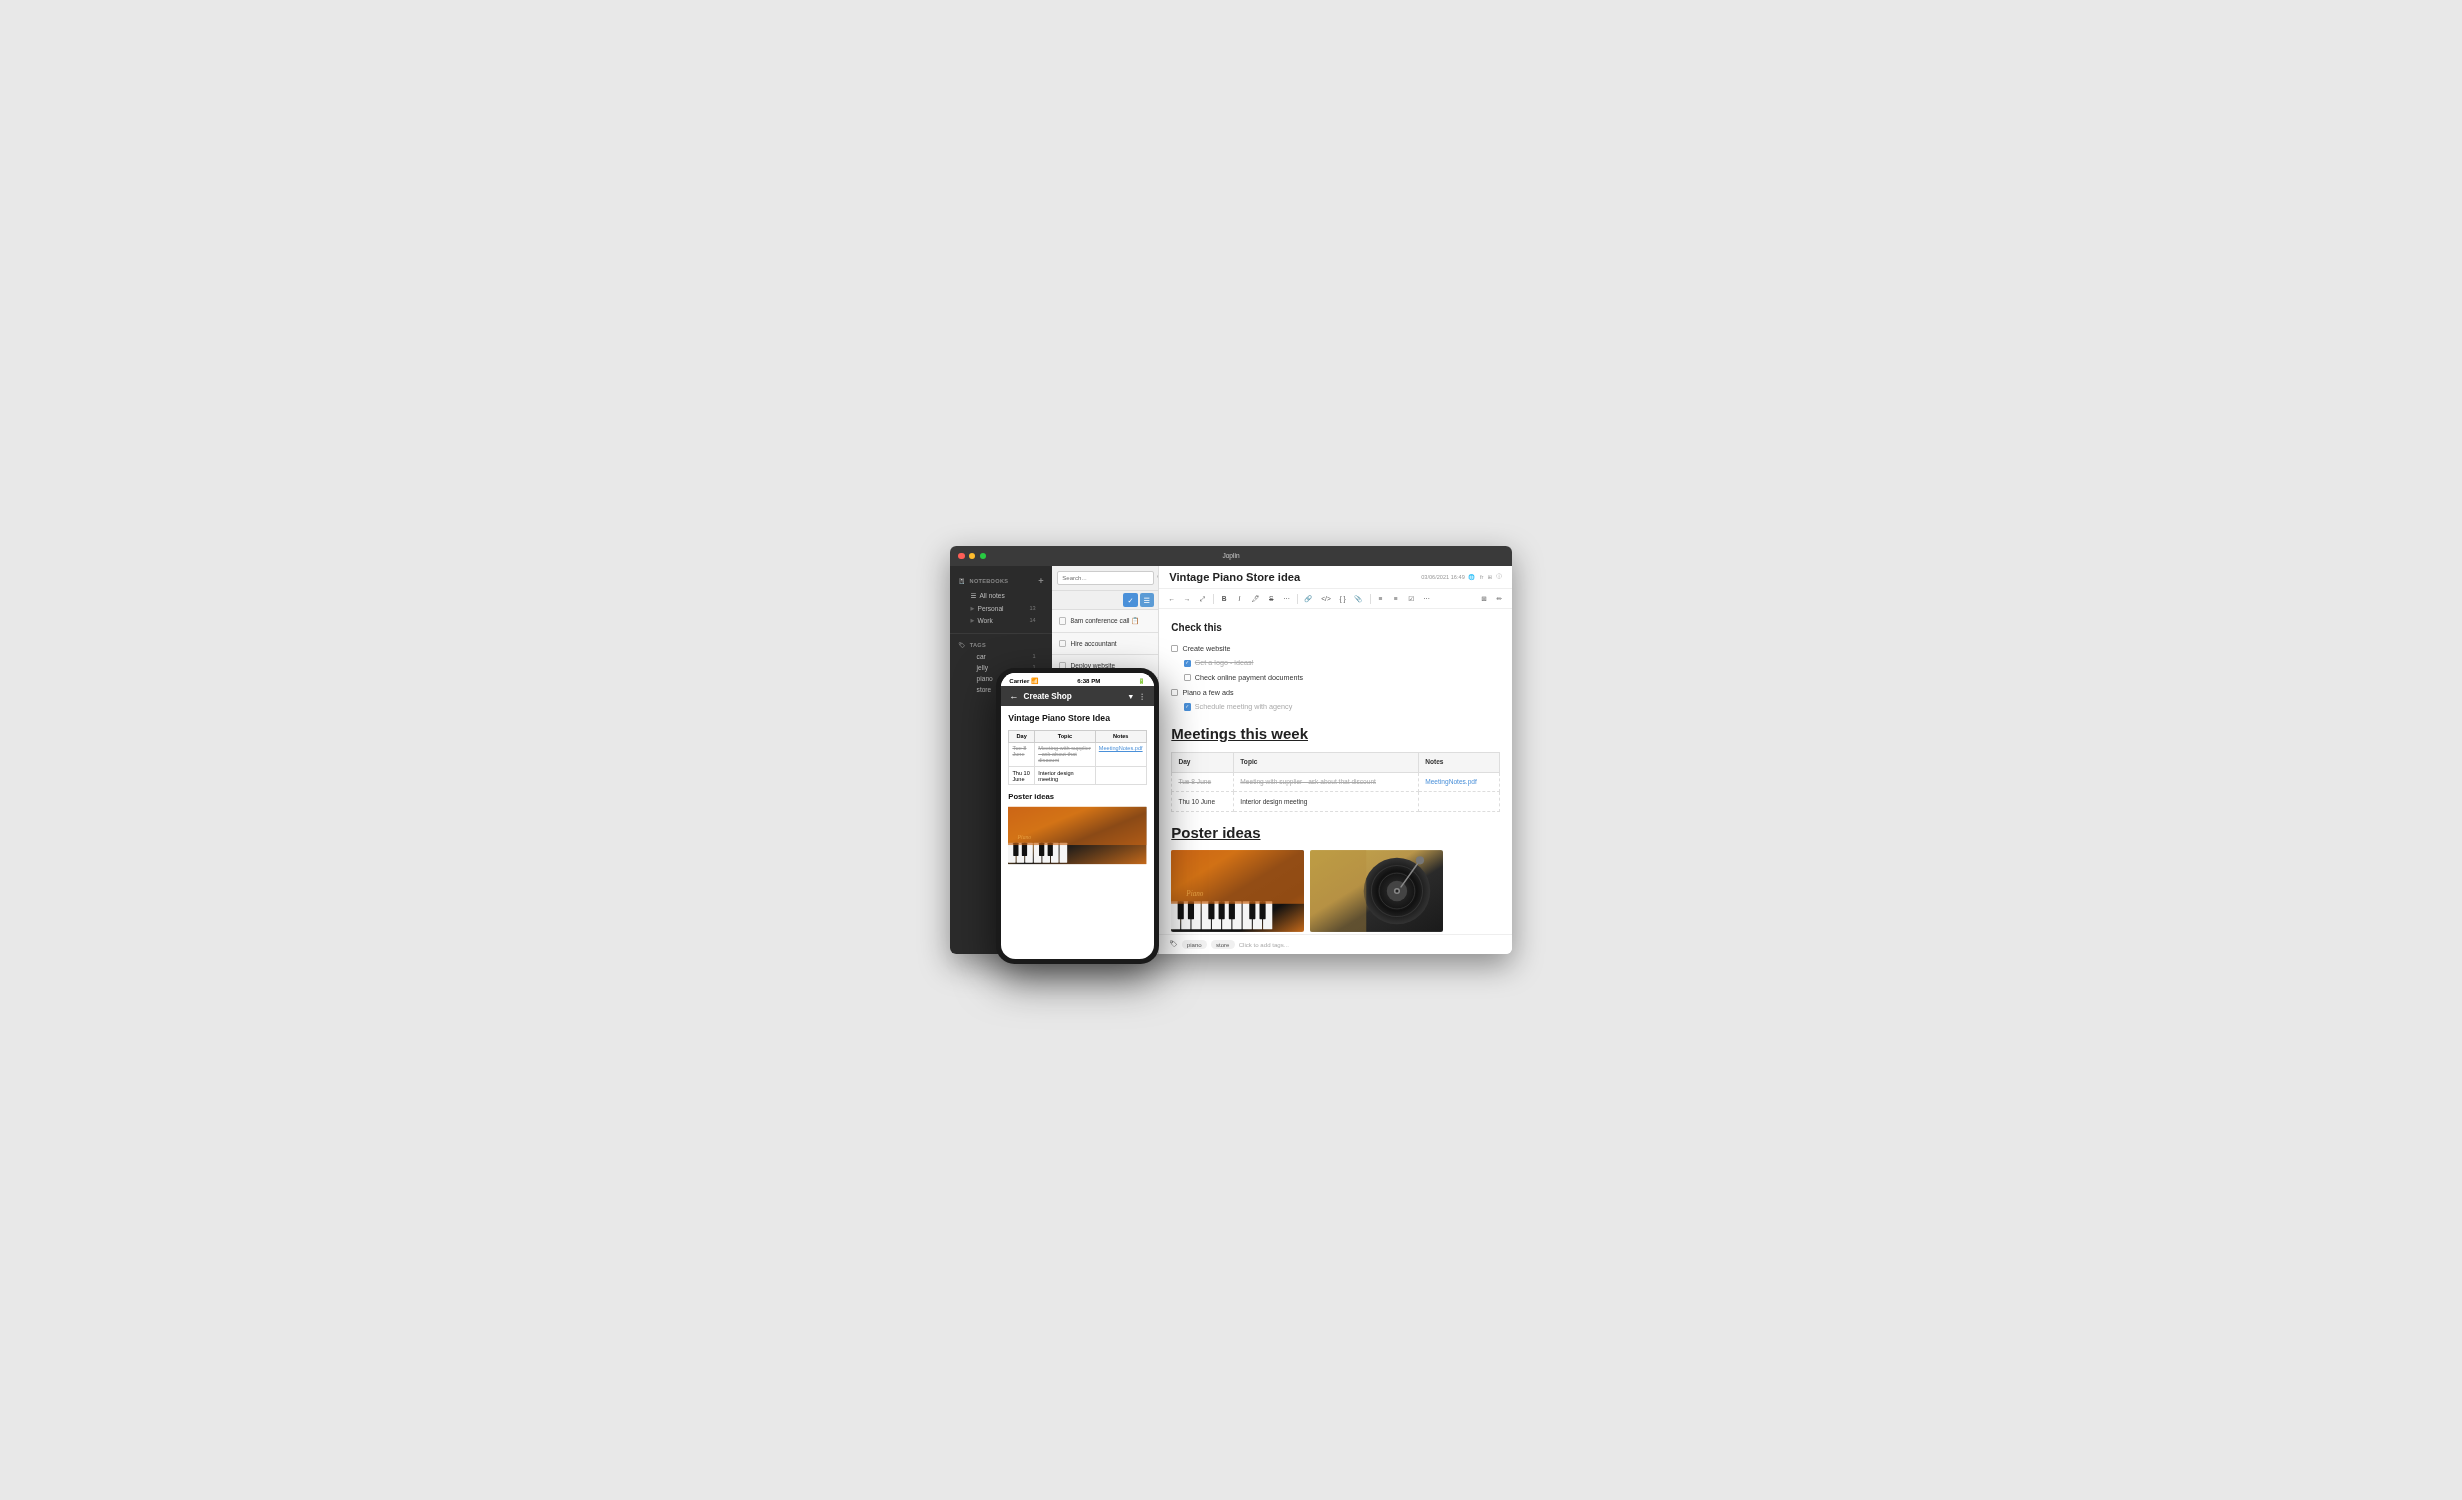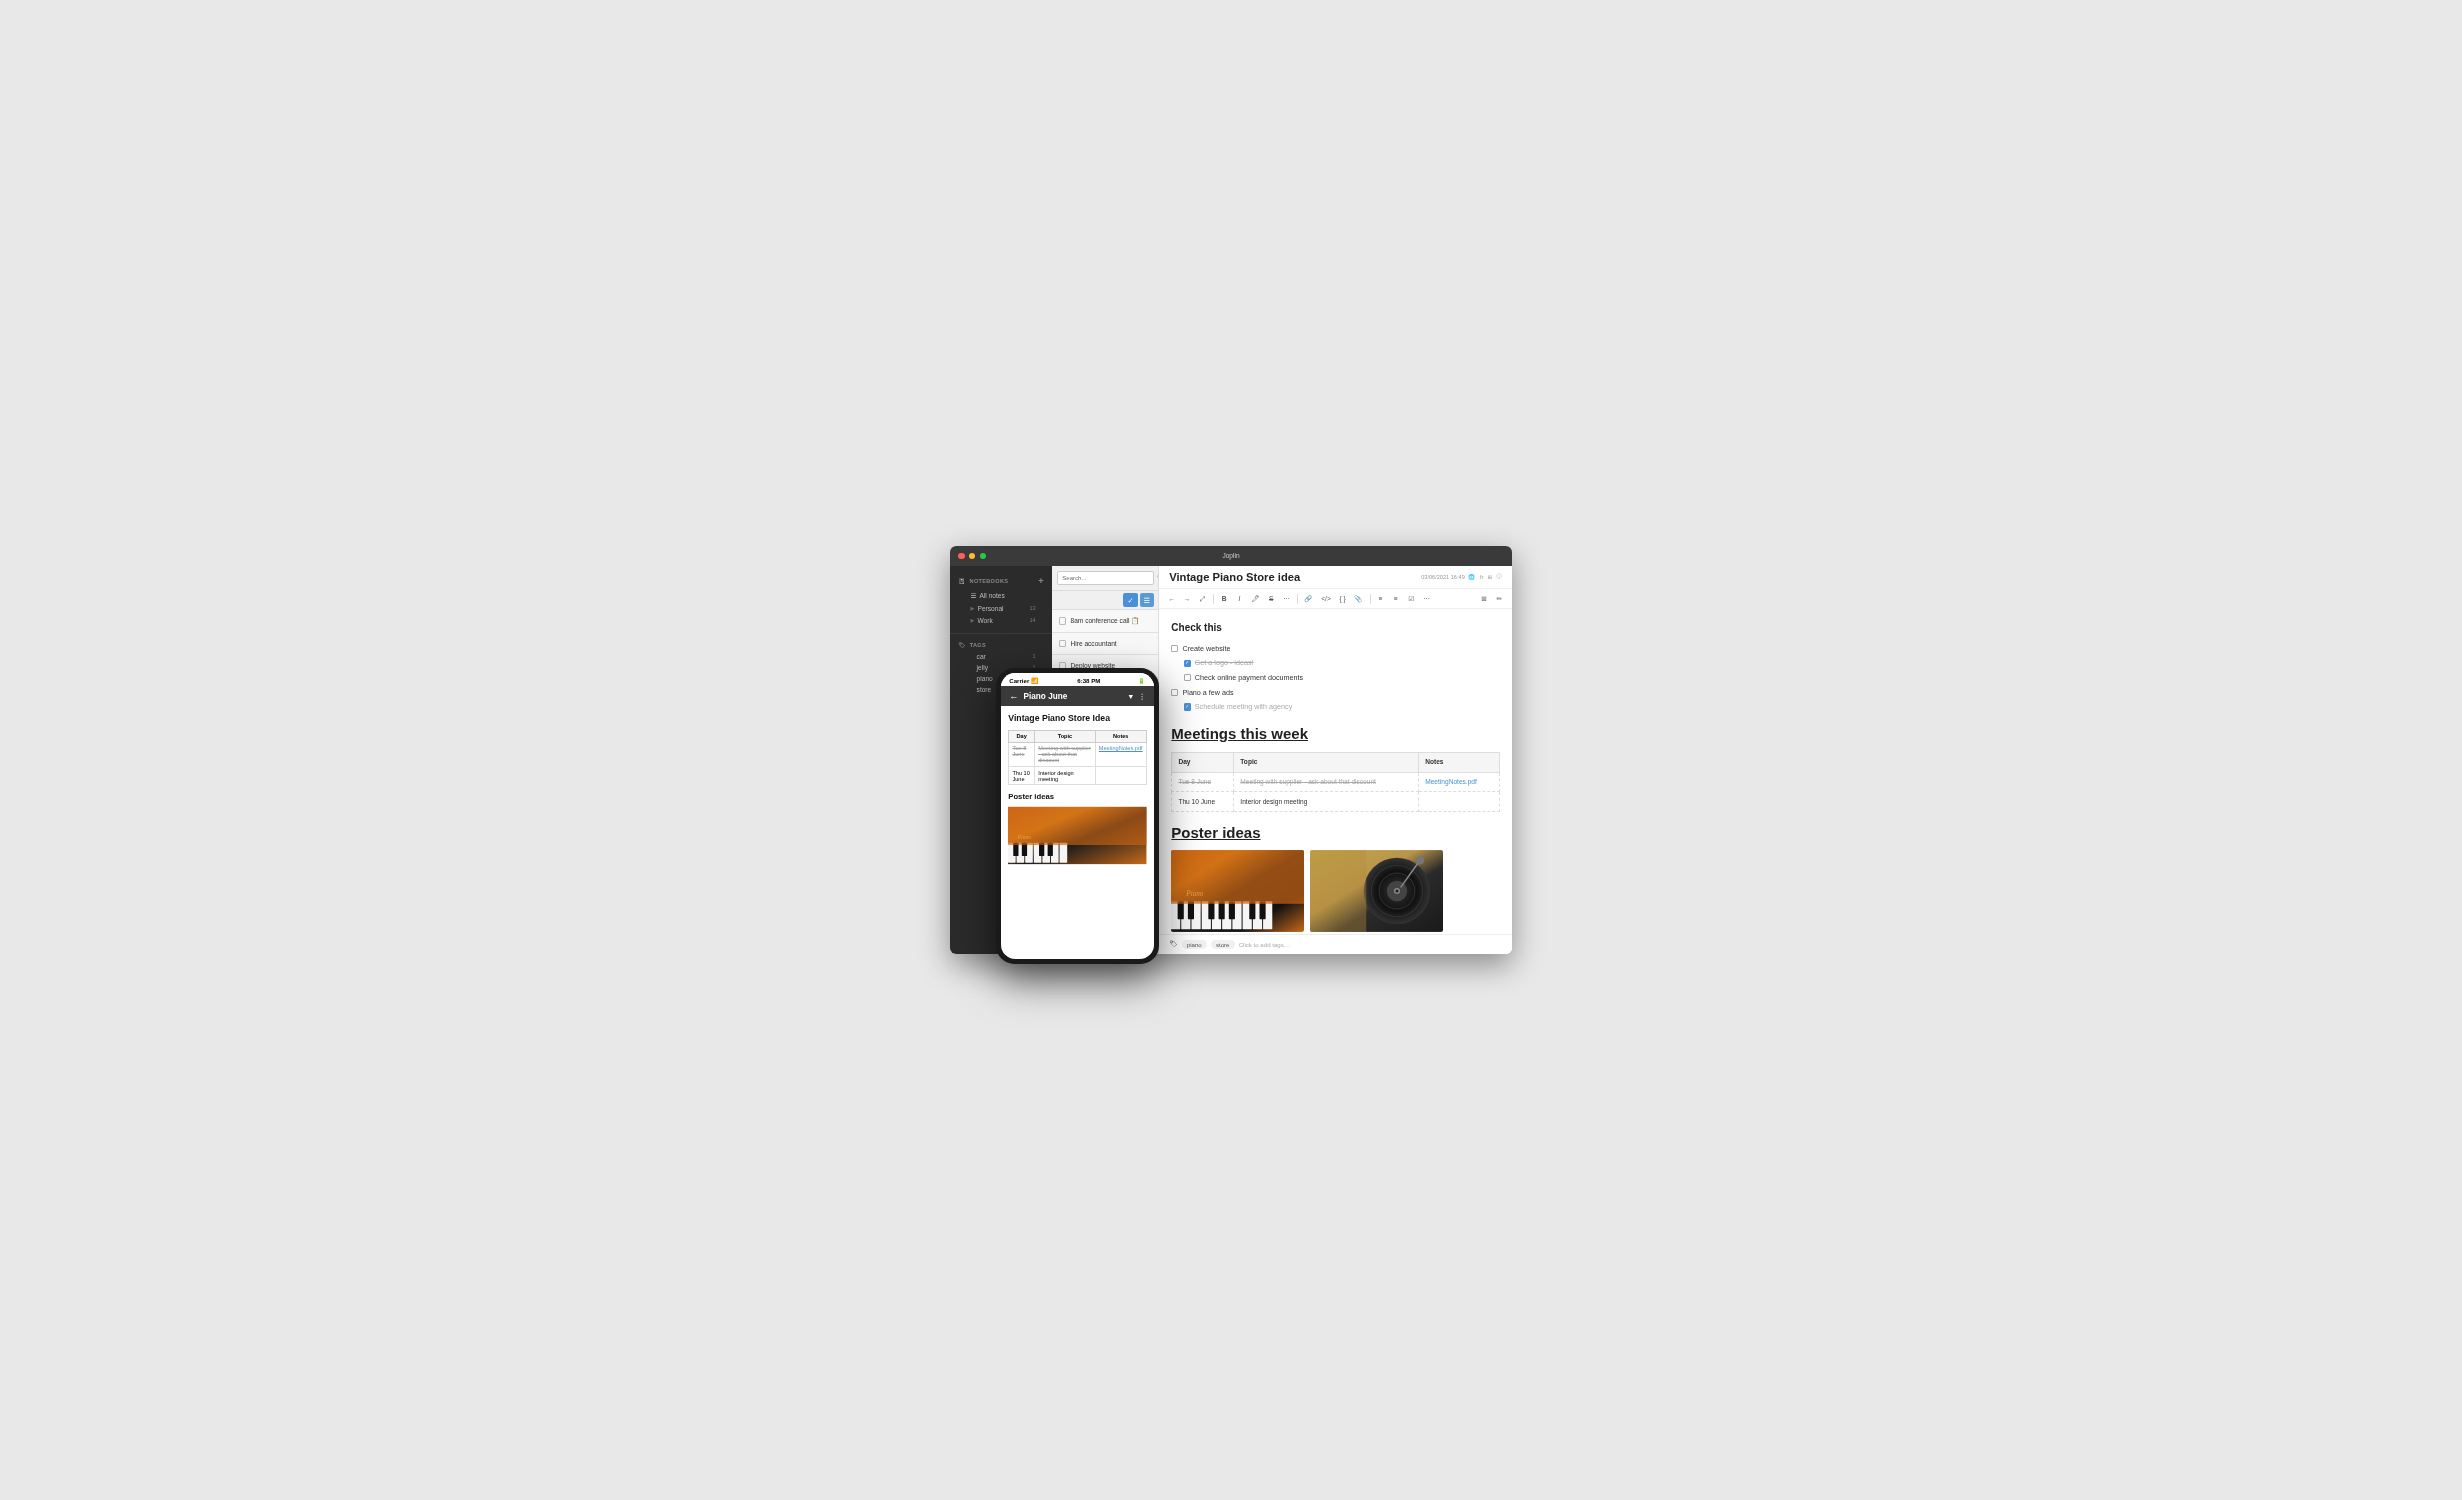--- a/index.html
+++ b/index.html
@@ -748,21 +748,21 @@
             <span>📶</span>
           </div>
           <span>6:38 PM</span>
           <div class="phone-status-right">
             <span>🔋</span>
           </div>
         </div>
 
         <div class="phone-nav-bar">
           <span class="phone-nav-back">←</span>
-          <span class="phone-nav-title">Piano June</span>
+          <span class="phone-nav-title">Create Shop</span>
           <div class="phone-nav-icons">
             <span>▼</span>
             <span>⋮</span>
           </div>
         </div>
 
         <div class="phone-content">
           <div class="phone-note-title">Vintage Piano Store Idea</div>
 
           <table class="phone-table">

